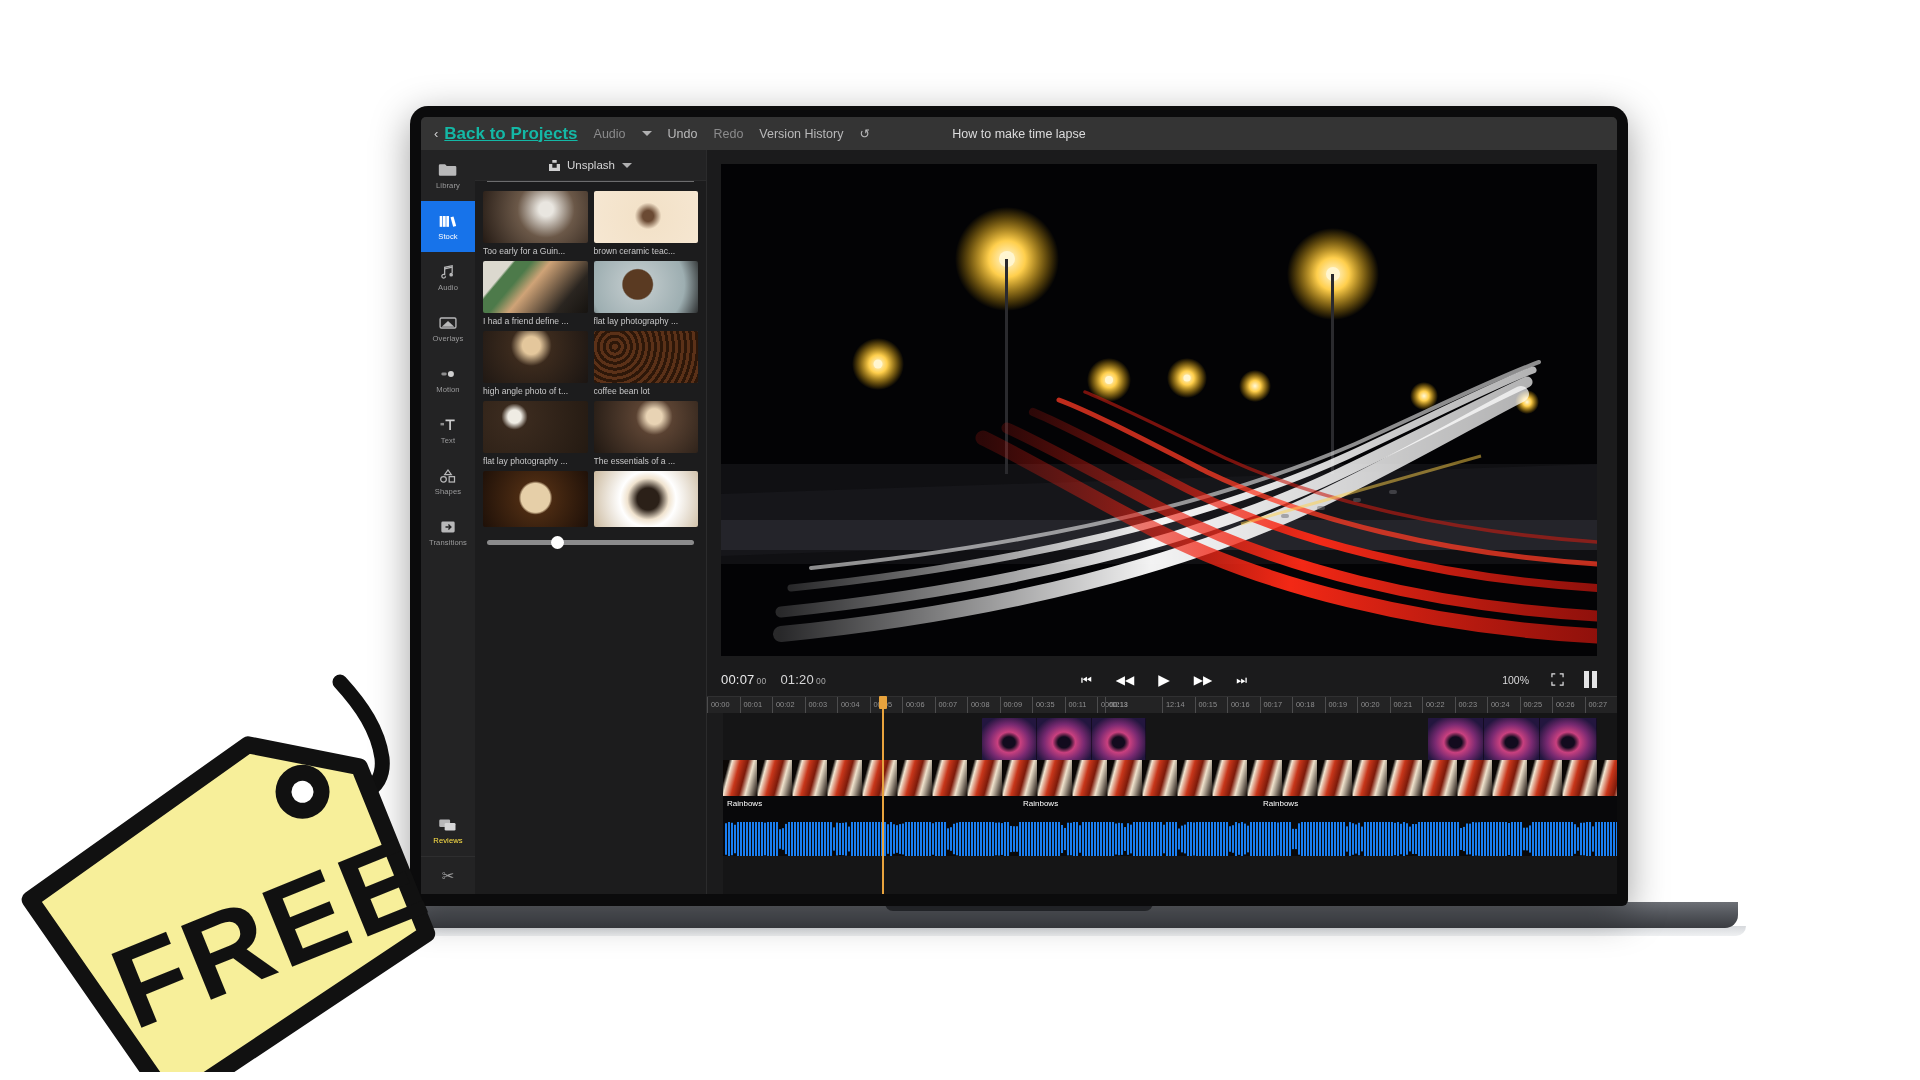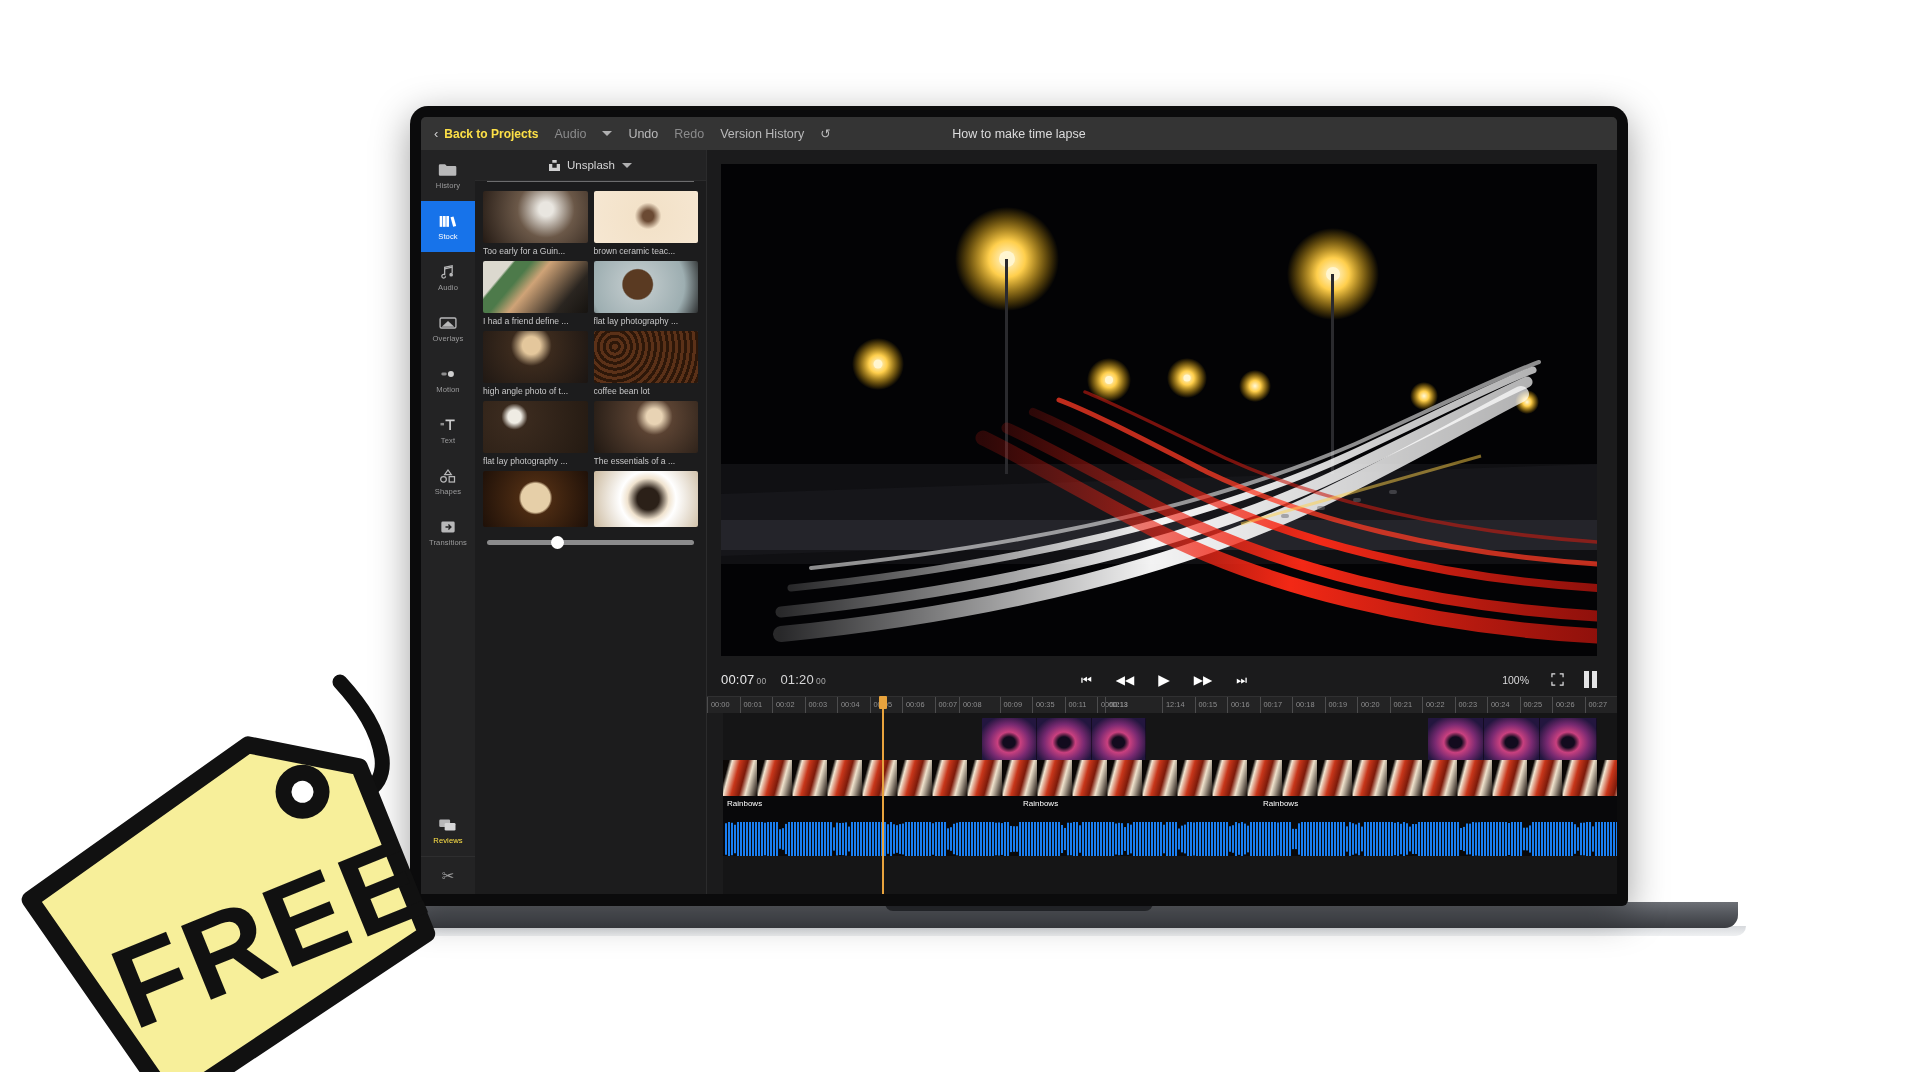--- a/index.html
+++ b/index.html
@@ -37,21 +37,21 @@
     border-radius: 0 0 16px 16px; opacity:.85;
   }
 
   
   .topbar {
     position:absolute; left:0; top:0; width:1196px; height:33px;
     background:#343434; display:flex; align-items:center;
   }
   .tb-left { display:flex; align-items:center; gap:16px; padding-left:13px; }
   .tb-item { font-size:12.5px; color:#b9b9ba; white-space:nowrap; }
-  .tb-item.strong { color:#fde047; font-weight:bold; font-size:12px; }
+  .tb-item.strong { color:#14b8a6; font-weight:bold; font-size:17px;text-decoration:underline; }
   .tb-item.dim { color:#8b8b8c; }
   .chev-left { color:#cfcfd0; font-size:13px; margin-right:-10px; }
   .caret { width:0;height:0;border-left:5px solid transparent;border-right:5px solid transparent;border-top:5px solid #b0b0b1; }
   .tb-title {
     position:absolute; left:0; right:0; text-align:center;
     font-size:12.5px; color:#dcdcdd; pointer-events:none;
   }
 
   .body-row { position:absolute; left:0; top:33px; width:1196px; height:744px; }
 
@@ -156,21 +156,21 @@
         </div>
 
         <div class="body-row">
 
           <div class="rail">
 
             <div class="rail-item">
               <svg class="rail-ico" viewBox="0 0 24 18">
                 <path d="M1 3.5a1.5 1.5 0 011.5-1.5h6l2 2.2h10A1.5 1.5 0 0122 5.7v8.8A1.5 1.5 0 0120.5 16h-18A1.5 1.5 0 011 14.5z" fill="#b8b8b9"></path>
               </svg>
-              <span class="rail-label">History</span>
+              <span class="rail-label">Library</span>
             </div>
 
             <div class="rail-item active">
               <svg class="rail-ico" viewBox="0 0 24 18">
                 <rect x="2" y="3" width="3.2" height="13" fill="#fff"></rect>
                 <rect x="6" y="3" width="3.2" height="13" fill="#fff"></rect>
                 <rect x="10" y="3" width="3.2" height="13" fill="#fff"></rect>
                 <path d="M15 4.6l3.6-1 3.2 11.4-3.6 1z" fill="#fff"></path>
               </svg>
               <span class="rail-label">Stock</span>
@@ -406,21 +406,21 @@
                 </div>
                 <div class="tick" style="left: 162.5px;">
                   <span>00:05</span>
                 </div>
                 <div class="tick" style="left: 195px;">
                   <span>00:06</span>
                 </div>
                 <div class="tick" style="left: 227.5px;">
                   <span>00:07</span>
                 </div>
-                <div class="tick" style="left: 252px;">
+                <div class="tick" style="left: 260px;">
                   <span>00:08</span>
                 </div>
                 <div class="tick" style="left: 292.5px;">
                   <span>00:09</span>
                 </div>
                 <div class="tick" style="left: 325px;">
                   <span>00:35</span>
                 </div>
                 <div class="tick" style="left: 357.5px;">
                   <span>00:11</span>

